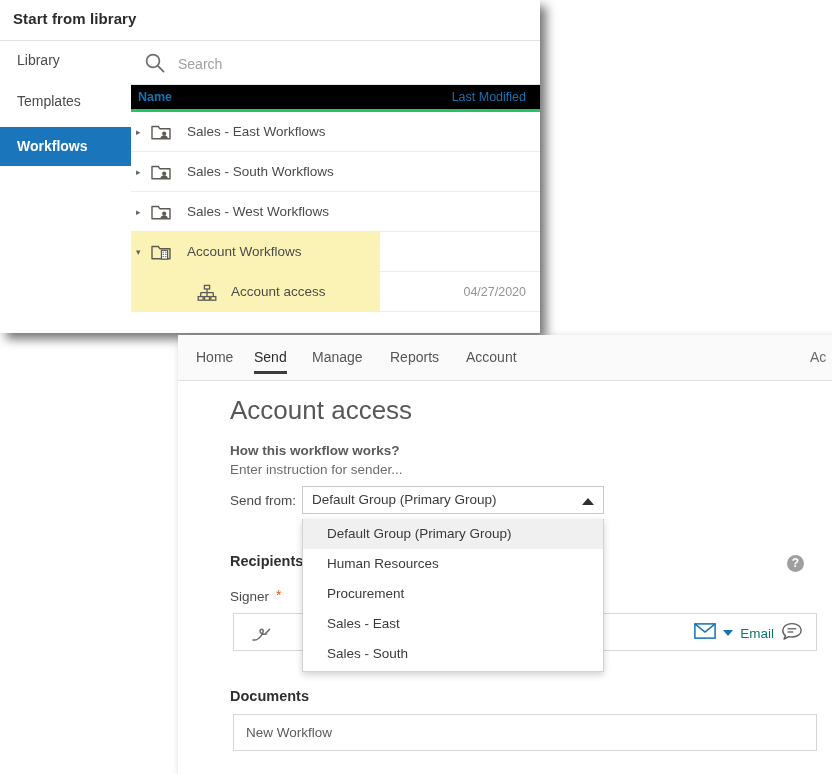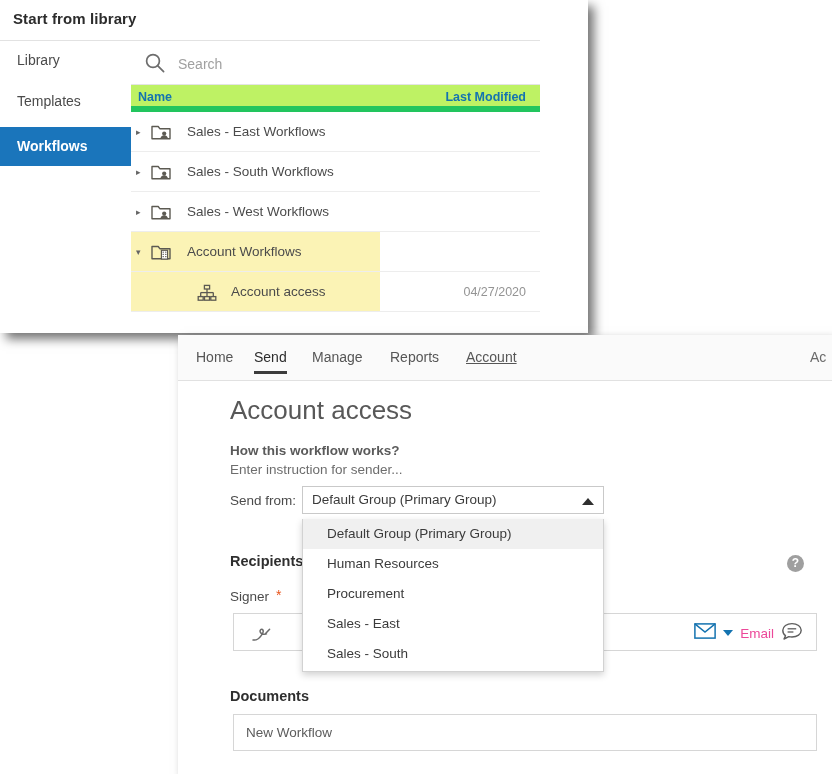--- a/index.html
+++ b/index.html
@@ -22,21 +22,20 @@
   #library-window {
     position: absolute;
     left: 0px;
     top: 0px;
     width: 540px;
     height: 333px;
     background: #ffffff;
     box-shadow: 6px 6px 10px rgba(0,0,0,0.55);
     overflow: hidden;
     z-index: 1;
-    padding-left: 48px;
   }
   #library-title-bar {
     position: absolute;
     left: 0; top: 0;
     width: 540px;
     height: 41px;
     background: #ffffff;
     border-bottom: 1px solid #e2e2e2;
     box-sizing: border-box;
   }
@@ -114,40 +113,40 @@
     background: transparent;
     font-family: "Liberation Sans", sans-serif;
   }
   #search-input::placeholder { color: #a0a0a0; }
 
   #col-header {
     position: absolute;
     left: 0; top: 44px;
     width: 409px;
     height: 27px;
-    background: #bef264;
-    border-bottom: 6px solid #22c55e;
+    background: #000000;
+    border-bottom: 3px solid #22c55e;
     box-sizing: border-box;
     text-align: center;
   }
   #col-header .col-name {
     position: absolute;
     left: 7px;
     top: 5px;
     font-size: 12.5px;
     font-weight: bold;
     color: #1473b0;
     cursor: pointer;
   }
   #col-header .col-modified {
     position: absolute;
     right: 14px;
     top: 5px;
     font-size: 12.5px;
-    font-weight: bold;
+    font-weight: normal;
     color: #1473b0;
     cursor: pointer;
   }
 
   #tree {
     position: absolute;
     left: 0;
     top: 71px;
     width: 409px;
     height: 221px;
@@ -375,21 +374,21 @@
     position: absolute;
     right: 13px;
     top: 6px;
     height: 26px;
     display: flex;
     align-items: center;
     gap: 7px;
   }
   #email-group .emlabel {
     font-size: 13.5px;
-    color: #ec4899;
+    color: #0f766e;
     cursor: pointer;
   }
   #email-chevron {
     width: 0; height: 0;
     border-left: 5px solid transparent;
     border-right: 5px solid transparent;
     border-top: 6px solid #1473b0;
     cursor: pointer;
   }
 
@@ -569,21 +568,21 @@
     </div>
   </div>
 
   <div id="send-window">
 
     <div id="nav-bar">
       <div class="nav-tab" style="left:18px;">Home</div>
       <div class="nav-tab active" style="left:76px;">Send</div>
       <div class="nav-tab" style="left:134px;">Manage</div>
       <div class="nav-tab" style="left:212px;">Reports</div>
-      <div class="nav-tab" style="left:288px;text-decoration:underline;">Account</div>
+      <div class="nav-tab" style="left:288px;">Account</div>
       <div id="nav-right">Ac</div>
     </div>
 
     <div id="send-body">
 
       <div id="wf-title">Account access</div>
       <div id="wf-sub1">How this workflow works?</div>
       <div id="wf-sub2">Enter instruction for sender...</div>
 
       <div id="sendfrom-label">Send from:</div>

